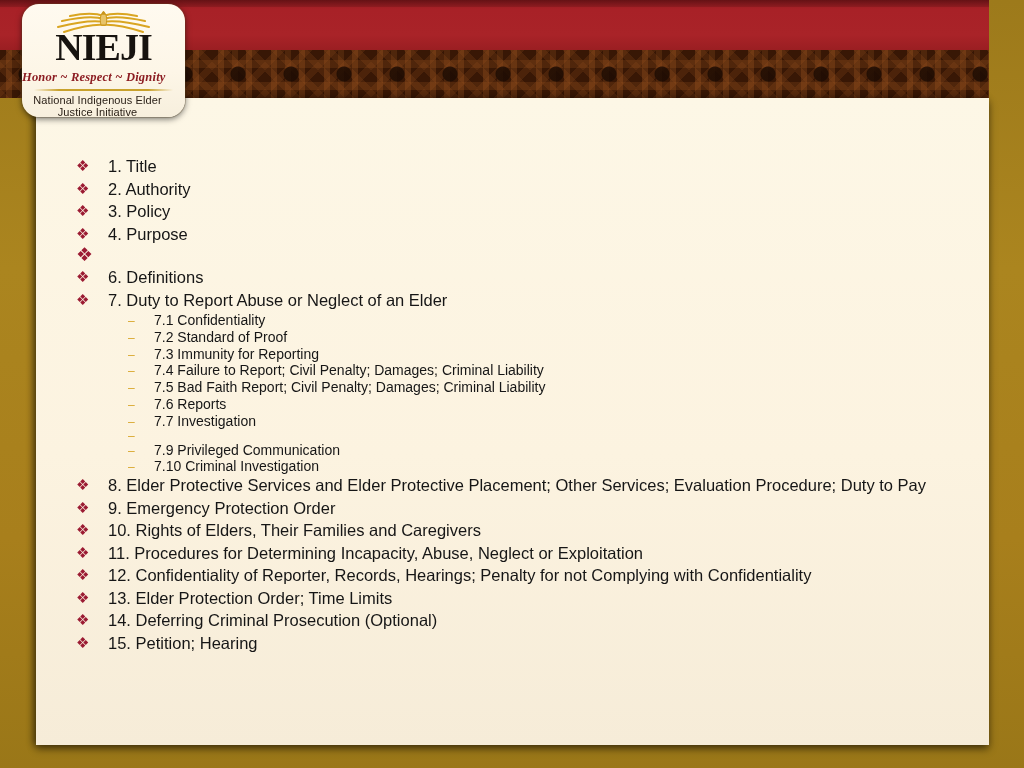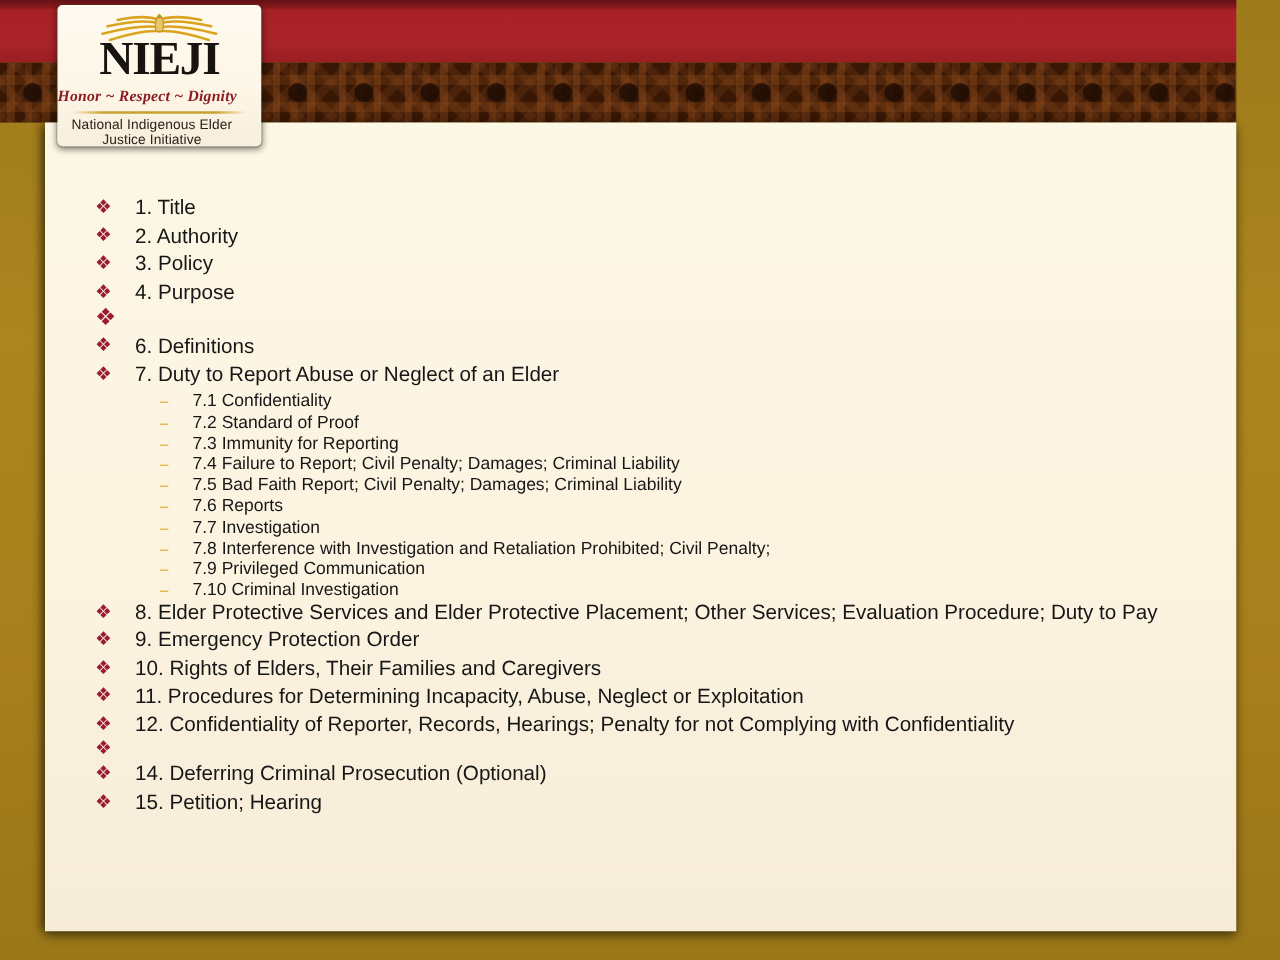--- a/index.html
+++ b/index.html
@@ -71,25 +71,24 @@
   .panel{
     position:absolute;left:36px;top:98px;width:953px;height:647px;
     background:linear-gradient(180deg,#fdf7e6 0%,#fcf3e0 55%,#f6ecd8 100%);
     box-shadow:-3px 0 7px rgba(0,0,0,.40), 0 4px 8px rgba(0,0,0,.45);
   }
 
   
   .logo{
     position:absolute;left:22px;top:4px;width:163px;height:113px;
     background:linear-gradient(180deg,#fffaf0 0%,#fdf6e7 60%,#f7efdd 100%);
-    border-radius:4px;
+    border-radius:17px;
     box-shadow:0 2px 6px rgba(0,0,0,.55), 0 0 0 1px rgba(120,90,40,.25);
     overflow:hidden;
     z-index:5;
-    margin-left:24px;
   }
   .logo .eagle{position:absolute;left:0;right:0;top:6px;height:26px;}
   .logo .wordmark{
     position:absolute;left:0;right:0;top:24px;
     text-align:center;
     font-family:"Liberation Serif", serif;
     font-size:38px;font-weight:700;letter-spacing:-1px;color:#17130f;
     line-height:1;
   }
   .logo .tagline{
@@ -198,21 +197,20 @@
       <div class="row l2">
         <span class="dash">–</span>
         <span class="txt">7.6 Reports</span>
       </div>
       <div class="row l2">
         <span class="dash">–</span>
         <span class="txt">7.7 Investigation</span>
       </div>
       <div class="row l2">
         <span class="dash">–</span>
-        <span class="txt">7.8 Interference with Investigation and Retaliation Prohibited; Civil Penalty;</span>
       </div>
       <div class="row l2">
         <span class="dash">–</span>
         <span class="txt">7.9 Privileged Communication</span>
       </div>
       <div class="row l2">
         <span class="dash">–</span>
         <span class="txt">7.10 Criminal Investigation</span>
       </div>
       <div class="row l1">
@@ -230,20 +228,21 @@
       <div class="row l1">
         <span class="bullet">❖</span>
         <span class="txt">11. Procedures for Determining Incapacity, Abuse, Neglect or Exploitation</span>
       </div>
       <div class="row l1">
         <span class="bullet">❖</span>
         <span class="txt">12. Confidentiality of Reporter, Records, Hearings; Penalty for not Complying with Confidentiality</span>
       </div>
       <div class="row l1">
         <span class="bullet">❖</span>
+        <span class="txt">13. Elder Protection Order; Time Limits</span>
       </div>
       <div class="row l1">
         <span class="bullet">❖</span>
         <span class="txt">14. Deferring Criminal Prosecution (Optional)</span>
       </div>
       <div class="row l1">
         <span class="bullet">❖</span>
         <span class="txt">15. Petition; Hearing</span>
       </div>
     </div>

